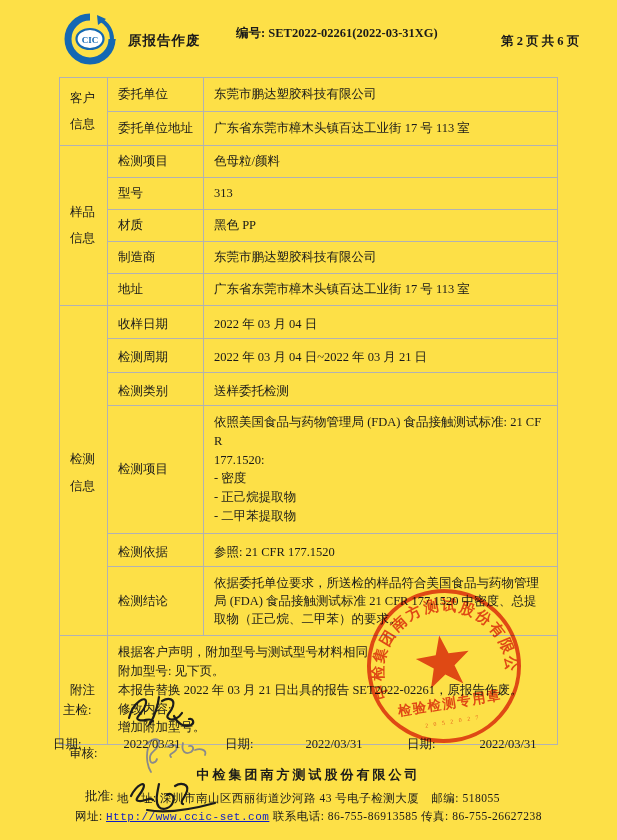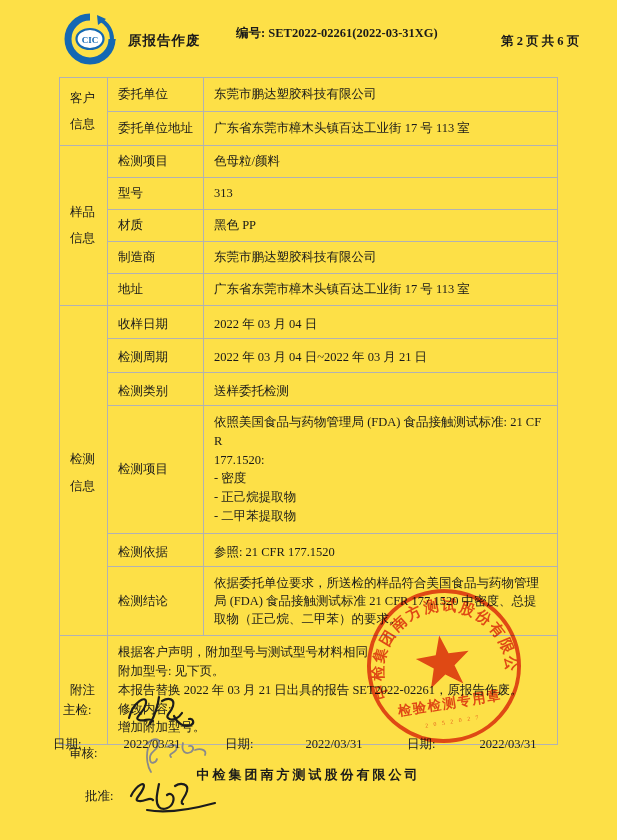--- a/index.html
+++ b/index.html
@@ -202,15 +202,17 @@
     <text font-size="15" font-weight="bold" fill="#dd3b2e" letter-spacing="2">
       <textPath href="#arcPath" startOffset="0">中检集团南方测试股份有限公司</textPath>
     </text>
     <polygon fill="#dd3b2e" points="80,49 86.5,68.1 106.7,68.7 90.5,80.9 96.4,100.3 80,88.5 63.6,100.3 69.5,80.9 53.3,68.7 73.5,68.1"></polygon>
     <text x="80" y="122" text-anchor="middle" font-size="13.5" font-weight="bold" fill="#dd3b2e" letter-spacing="1.5">检验检测专用章</text>
     <text x="80" y="138" text-anchor="middle" font-size="6" fill="#dd3b2e" opacity="0.85" letter-spacing="2">2 0 5 2 0 2 7</text>
   </svg>
 
   <div class="footer">
     <div class="f-company">中检集团南方测试股份有限公司</div>
+    <div class="f-line">地　址: 深圳市南山区西丽街道沙河路 43 号电子检测大厦　邮编: 518055</div>
+    <div class="f-line2"><span>网址: </span><a class="url">Http://www.ccic-set.com</a><span> 联系电话: 86-755-86913585 传真: 86-755-26627238</span></div>
   </div>
 
 </div>
 
 </body></html>

